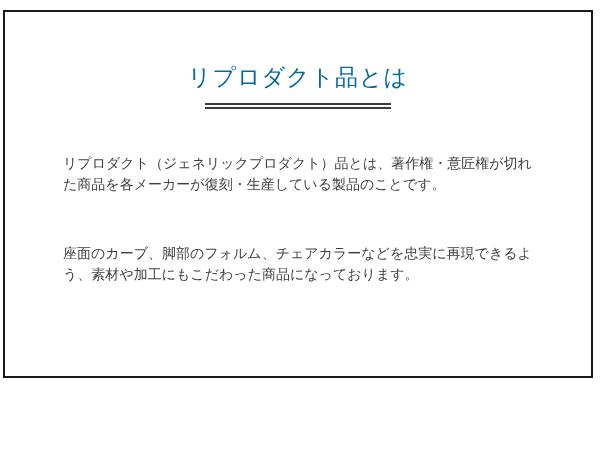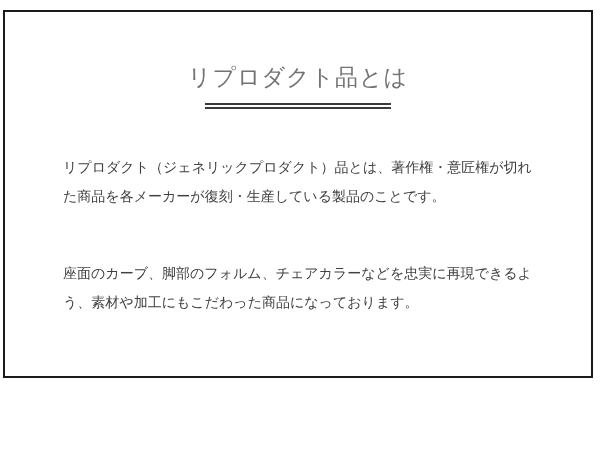--- a/index.html
+++ b/index.html
@@ -25,34 +25,34 @@
     background: #ffffff;
     overflow: hidden;
   }
   .panel-title {
     margin: 52px 0 0 0;
     text-align: center;
     font-family: "DejaVu Serif", "Liberation Serif", serif;
     font-weight: normal;
     font-size: 23px;
     letter-spacing: 1px;
-    color: #737373;
+    color: #0369a1;
     line-height: 1.2;
   }
   .title-underline {
     width: 186px;
     height: 2px;
     margin: 11px auto 0 auto;
     border-top: 2px solid #3a3a3a;
     border-bottom: 2px solid #3a3a3a;
   }
   .body-text {
     margin: 44px 54px 0 58px;
     font-size: 14px;
-    line-height: 29px;
+    line-height: 21px;
     color: #404040;
     text-align: left;
   }
   .body-text p {
     margin: 0 0 10px 0;
   }
   .body-text p:last-child {
     margin-bottom: 0;
     margin-top: 48px;
   }

